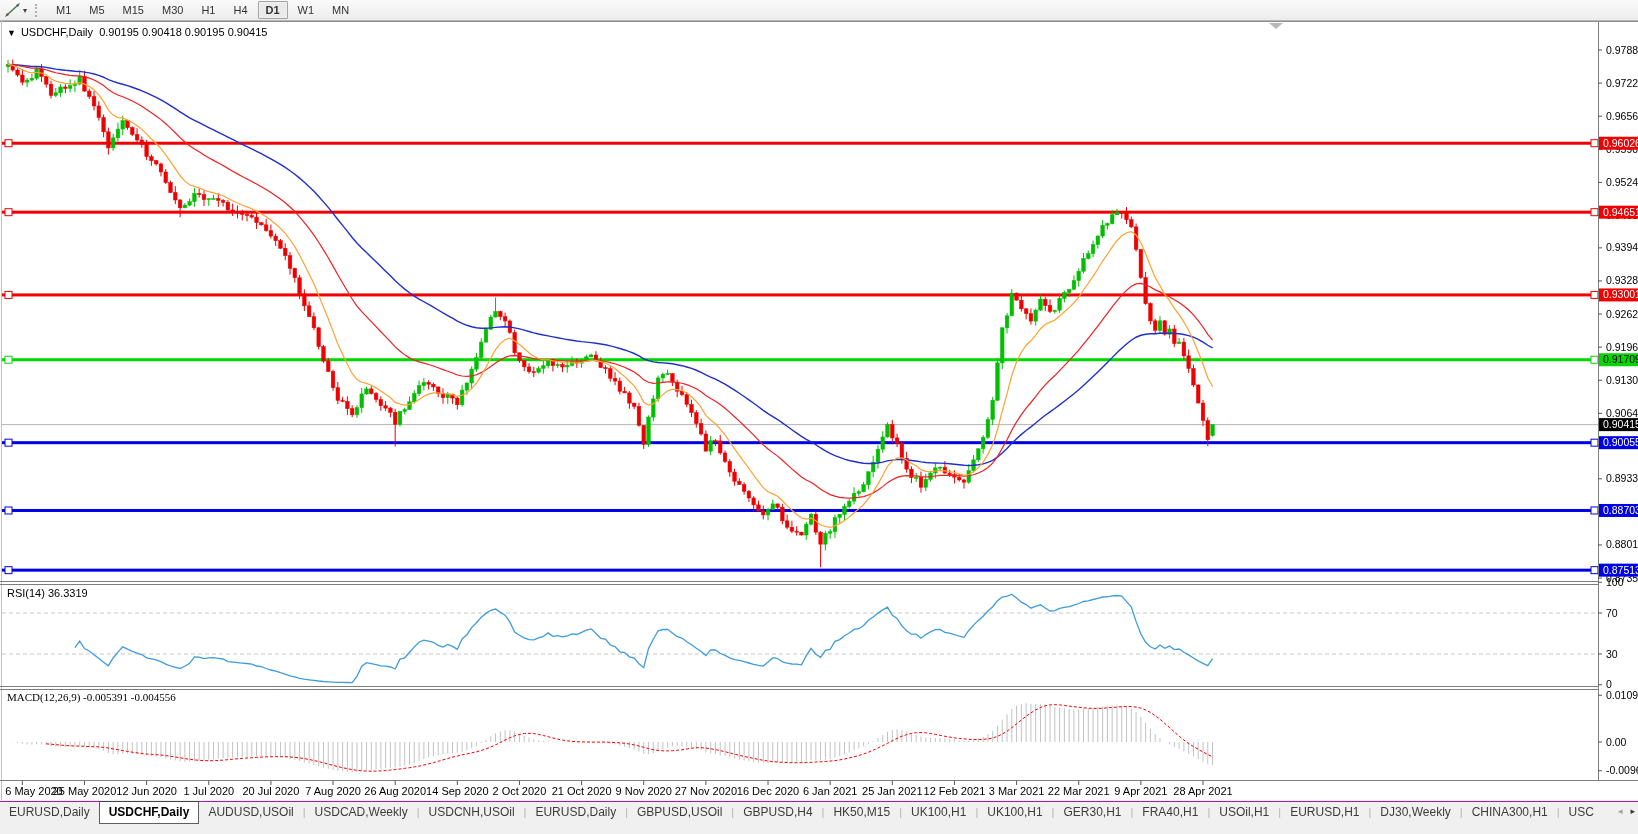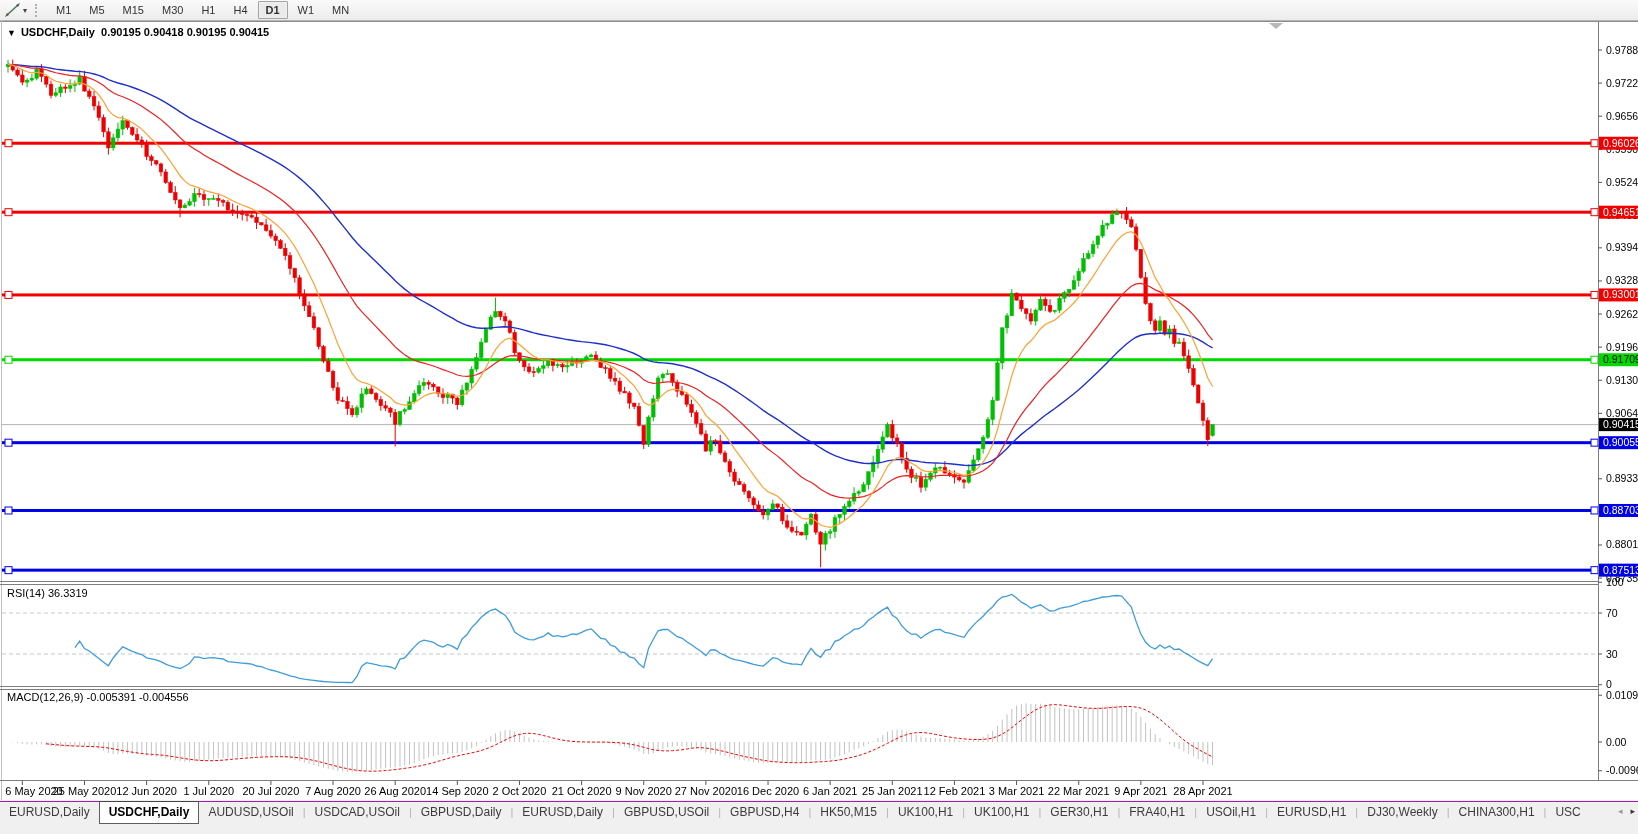--- a/index.html
+++ b/index.html
@@ -25,24 +25,24 @@
   .tf-btn.active{background:#eaeaea;border-color:#a3a3a3;box-shadow:inset 0 0 2px #fff;font-weight:bold;}
   
   #chart-window{
     position:absolute;top:21px;left:0;width:1638px;height:779px;background:#fff;
     border-top:1px solid #8c8c8c;box-sizing:border-box;z-index:1;
   }
   #chart-svg{position:absolute;top:0;left:0;z-index:2;font-family:"Liberation Sans",sans-serif;}
   .panel-label{
     position:absolute;z-index:10;font-size:11px;color:#000;white-space:nowrap;
   }
-  #main-title{top:26px;left:7px;font-weight:bold;}
+  #main-title{top:26px;left:7px;font-weight:normal;}
   #main-title .dd{font-size:9px;margin-right:5px;}
   #rsi-label{top:587px;left:7px;}
-  #macd-label{top:691px;left:7px;}
+  #macd-label{top:691px;left:7px;font-family:Liberation Serif, serif;}
   
   #tabbar{
     position:absolute;top:801px;left:0;width:1638px;height:33px;
     background:#f0f0f0;border-top:1px solid #a21caf;z-index:30;
     display:flex;align-items:flex-start;
   }
   .tab{
     font-size:12px;color:#3c3c3c;padding:3px 9px 4px 9px;white-space:nowrap;
     position:relative;
   }
@@ -1010,23 +1010,23 @@
 </div>
 <div id="rsi-label" class="panel-label">RSI(14) 36.3319</div>
 <div id="macd-label" class="panel-label">MACD(12,26,9) -0.005391 -0.004556</div>
 
 <div id="tabbar">
   <div id="tabs-container" style="display:flex;align-items:flex-start;">
       <div class="tab">EURUSD,Daily</div>
       <div class="tab active">USDCHF,Daily</div>
       <div class="tab">AUDUSD,USOil</div>
       <div class="tab-sep">|</div>
-      <div class="tab">USDCAD,USOil</div>
-      <div class="tab-sep">|</div>
-      <div class="tab">GBPUSD,Daily</div>
+      <div class="tab">USDCAD,Weekly</div>
+      <div class="tab-sep">|</div>
+      <div class="tab">USDCNH,USOil</div>
       <div class="tab-sep">|</div>
       <div class="tab">EURUSD,Daily</div>
       <div class="tab-sep">|</div>
       <div class="tab">GBPUSD,USOil</div>
       <div class="tab-sep">|</div>
       <div class="tab">GBPUSD,H4</div>
       <div class="tab-sep">|</div>
       <div class="tab">HK50,M15</div>
       <div class="tab-sep">|</div>
       <div class="tab">UK100,H1</div>

